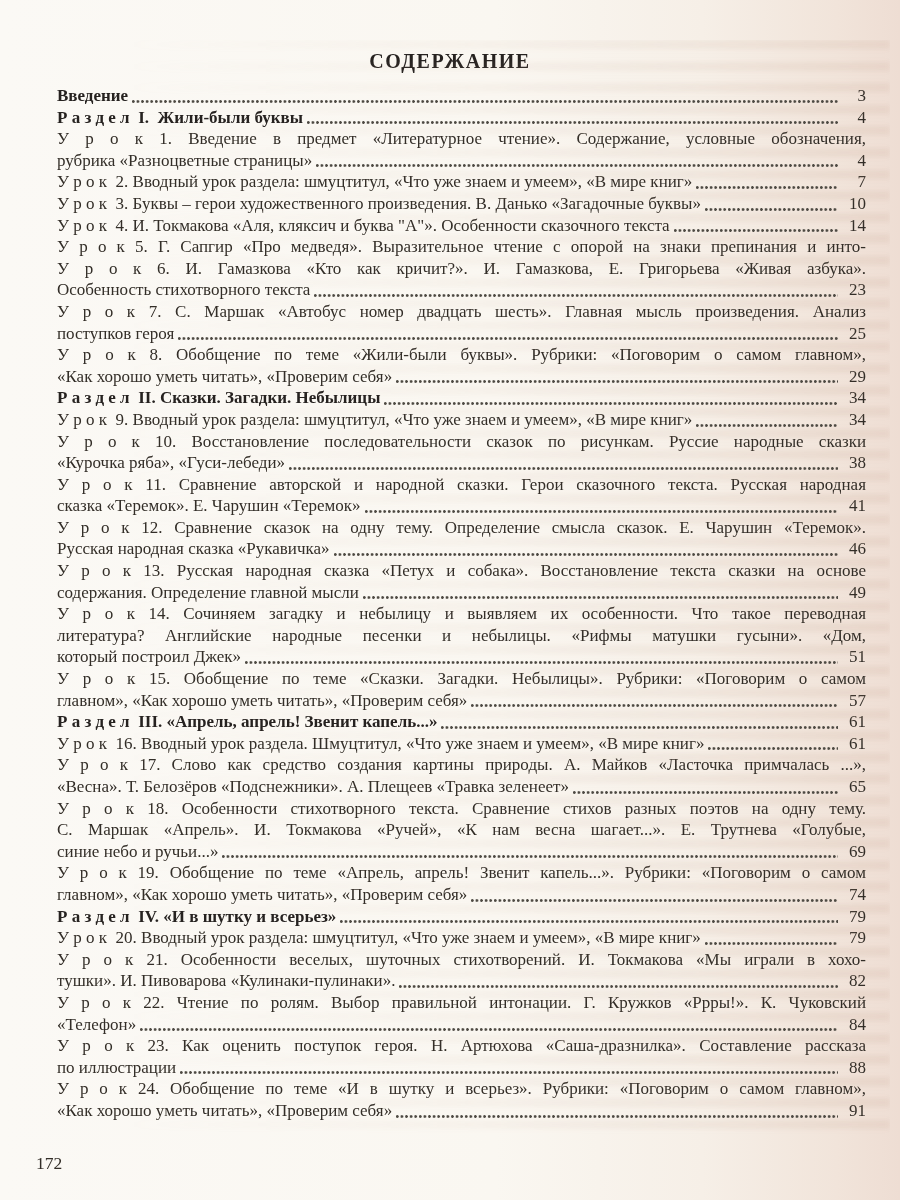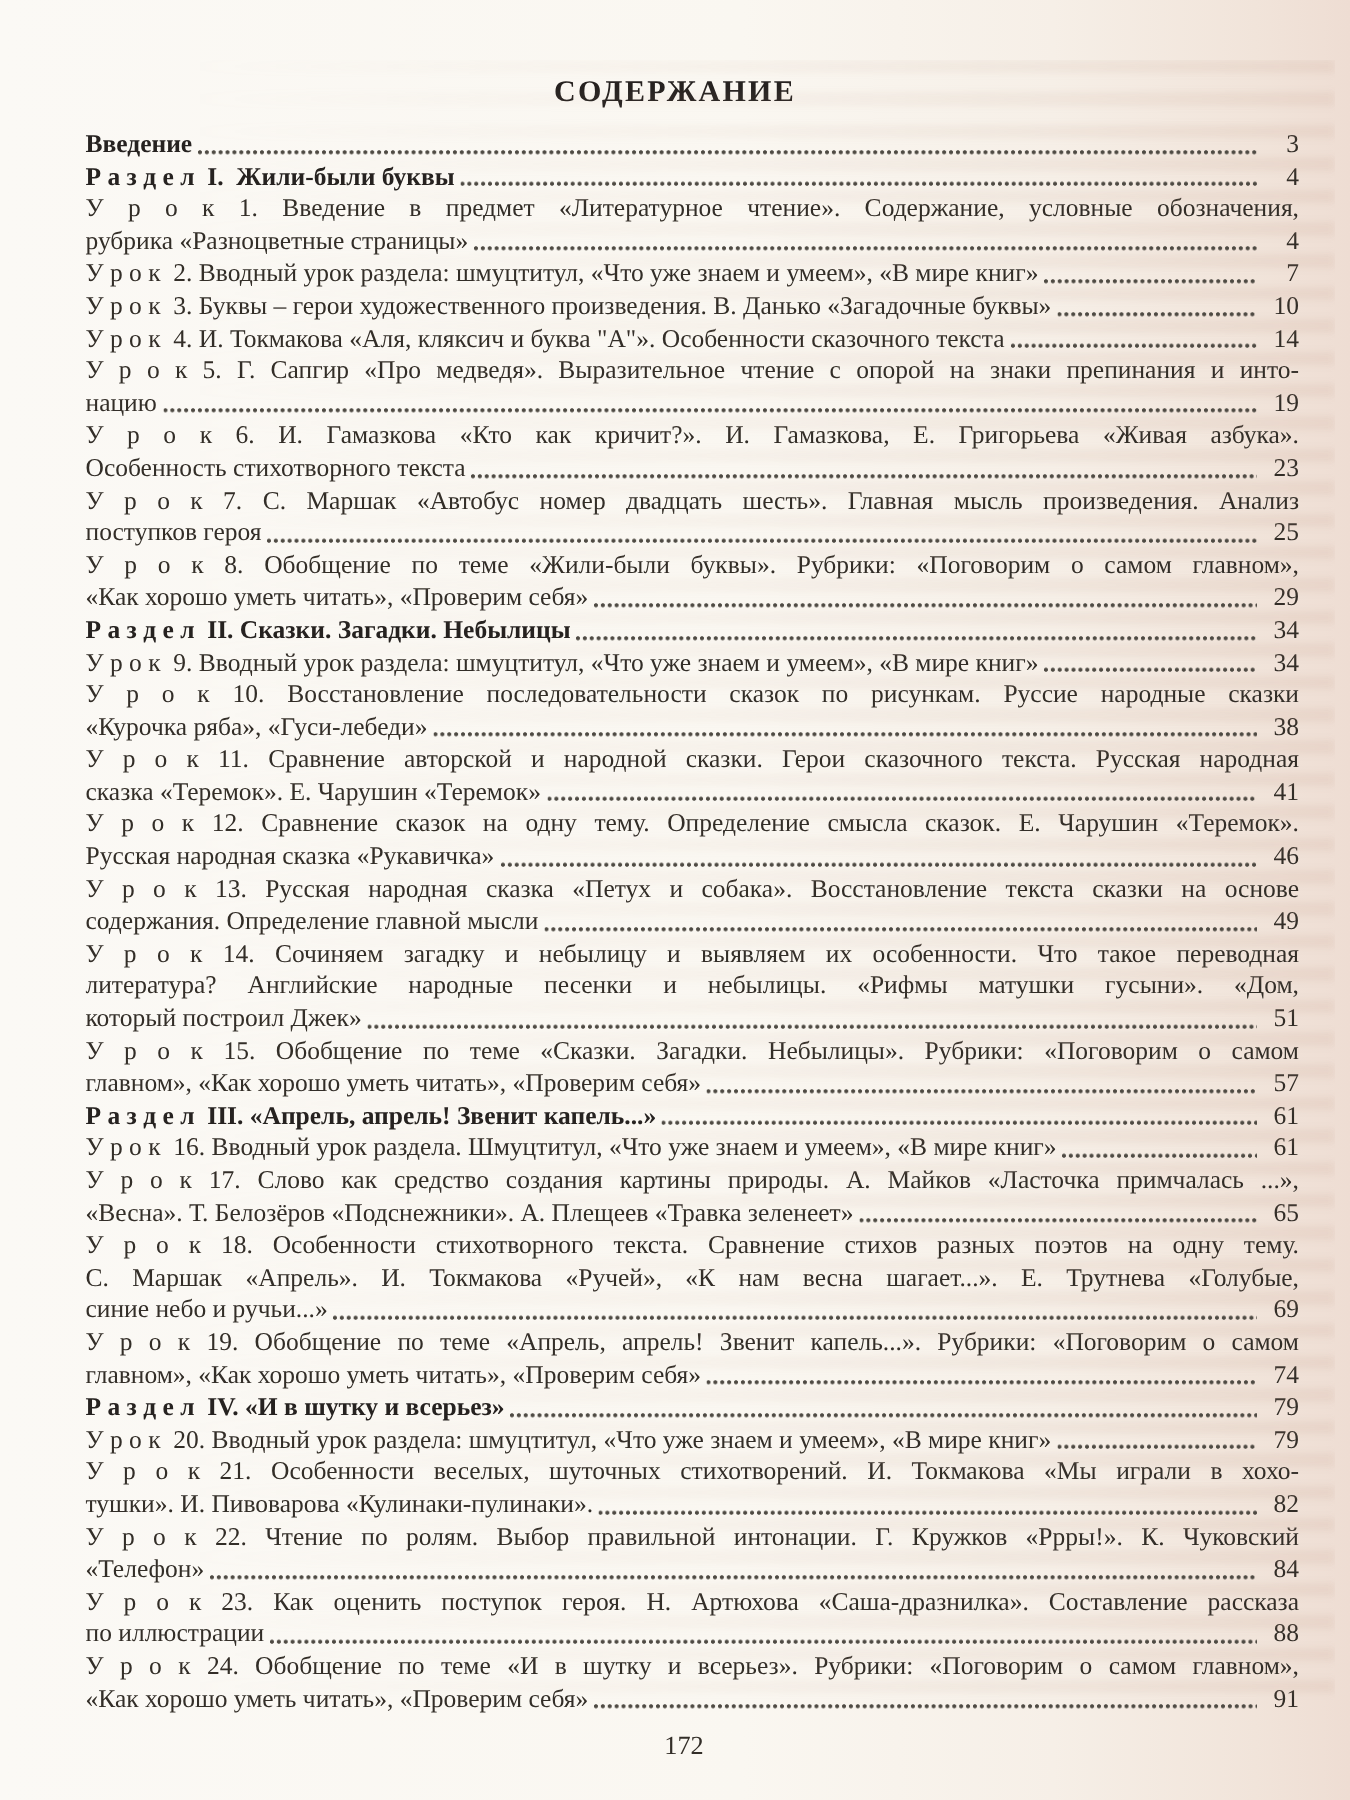--- a/index.html
+++ b/index.html
@@ -69,21 +69,20 @@
   .leader::after{
     content:"";
     position:absolute;left:4px;right:4px;bottom:4px;height:3px;
     background-image:radial-gradient(circle at 1.3px 1.5px, var(--dots) 1.1px, rgba(0,0,0,0) 1.6px);
     background-size:4.6px 3px;
     background-repeat:repeat-x;
   }
   .pg{flex:0 0 auto;min-width:24px;text-align:right;font-weight:normal;color:var(--ink);}
   .footer{
     position:absolute;left:0;right:24px;bottom:26px;
-    text-align:center;
     font-size:17.5px;
     color:var(--ink);
     margin-left:36px;
   }
 </style>
 </head>
 <body>
 
 <div class="page">
   <div class="bleed"></div>
@@ -116,25 +115,20 @@
         <span class="txt">У р о к  3. Буквы – герои художественного произведения. В. Данько «Загадочные буквы»</span>
         <span class="leader"></span>
         <span class="pg">10</span>
       </div>
       <div class="line with-page">
         <span class="txt">У р о к  4. И. Токмакова «Аля, кляксич и буква "А"». Особенности сказочного текста</span>
         <span class="leader"></span>
         <span class="pg">14</span>
       </div>
       <div class="line full">У р о к  5. Г. Сапгир «Про медведя». Выразительное чтение с опорой на знаки препинания и инто-</div>
-      <div class="line with-page">
-        <span class="txt">нацию</span>
-        <span class="leader"></span>
-        <span class="pg">19</span>
-      </div>
       <div class="line full">У р о к  6. И. Гамазкова «Кто как кричит?».  И. Гамазкова, Е. Григорьева «Живая азбука».</div>
       <div class="line with-page">
         <span class="txt">Особенность стихотворного текста</span>
         <span class="leader"></span>
         <span class="pg">23</span>
       </div>
       <div class="line full">У р о к  7. С. Маршак «Автобус номер двадцать шесть». Главная мысль произведения. Анализ</div>
       <div class="line with-page">
         <span class="txt">поступков героя</span>
         <span class="leader"></span>

